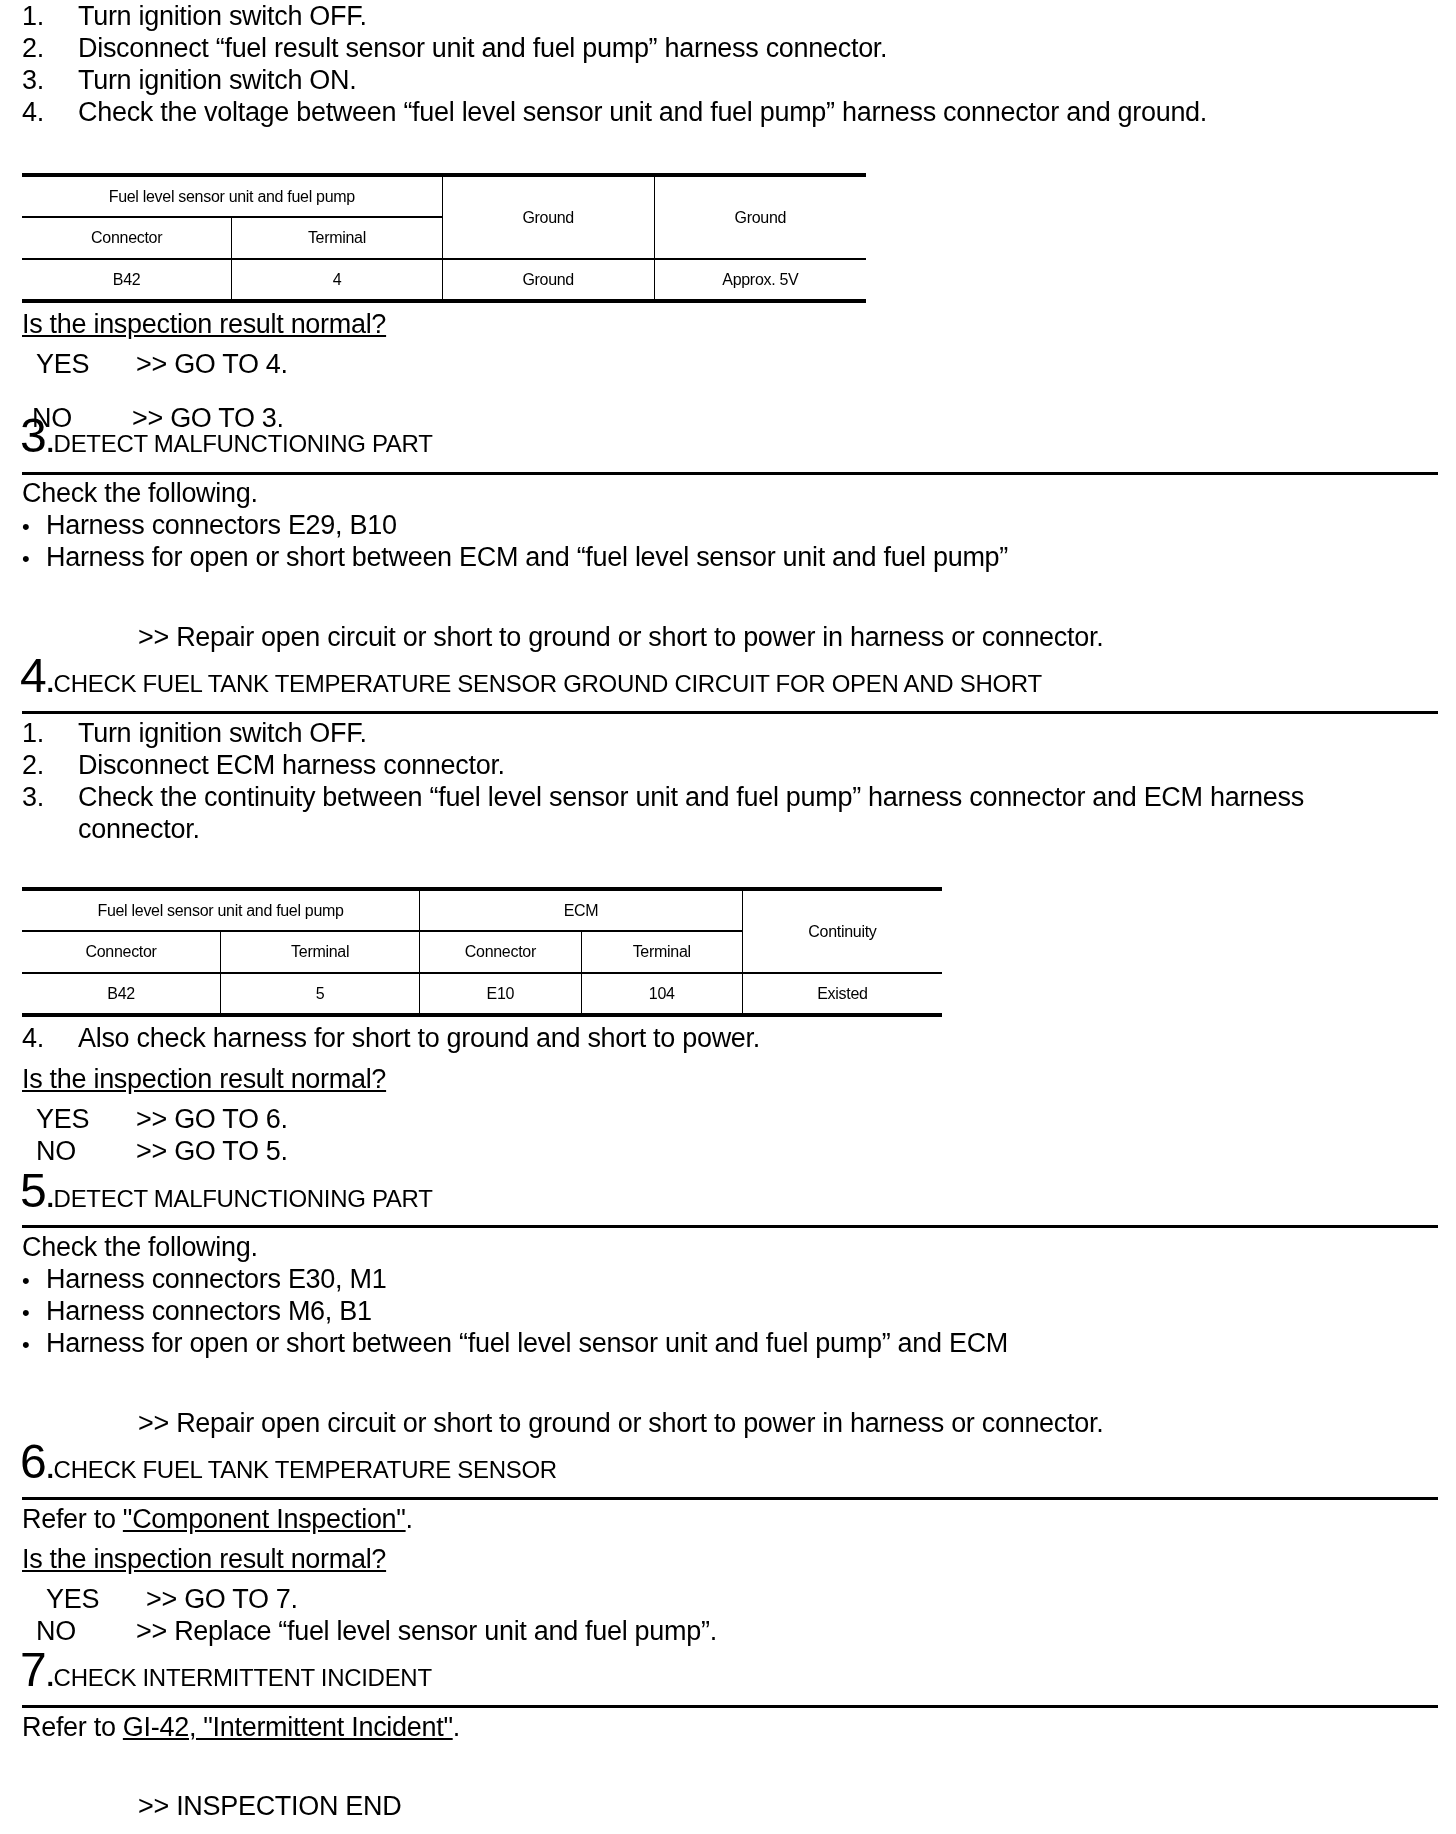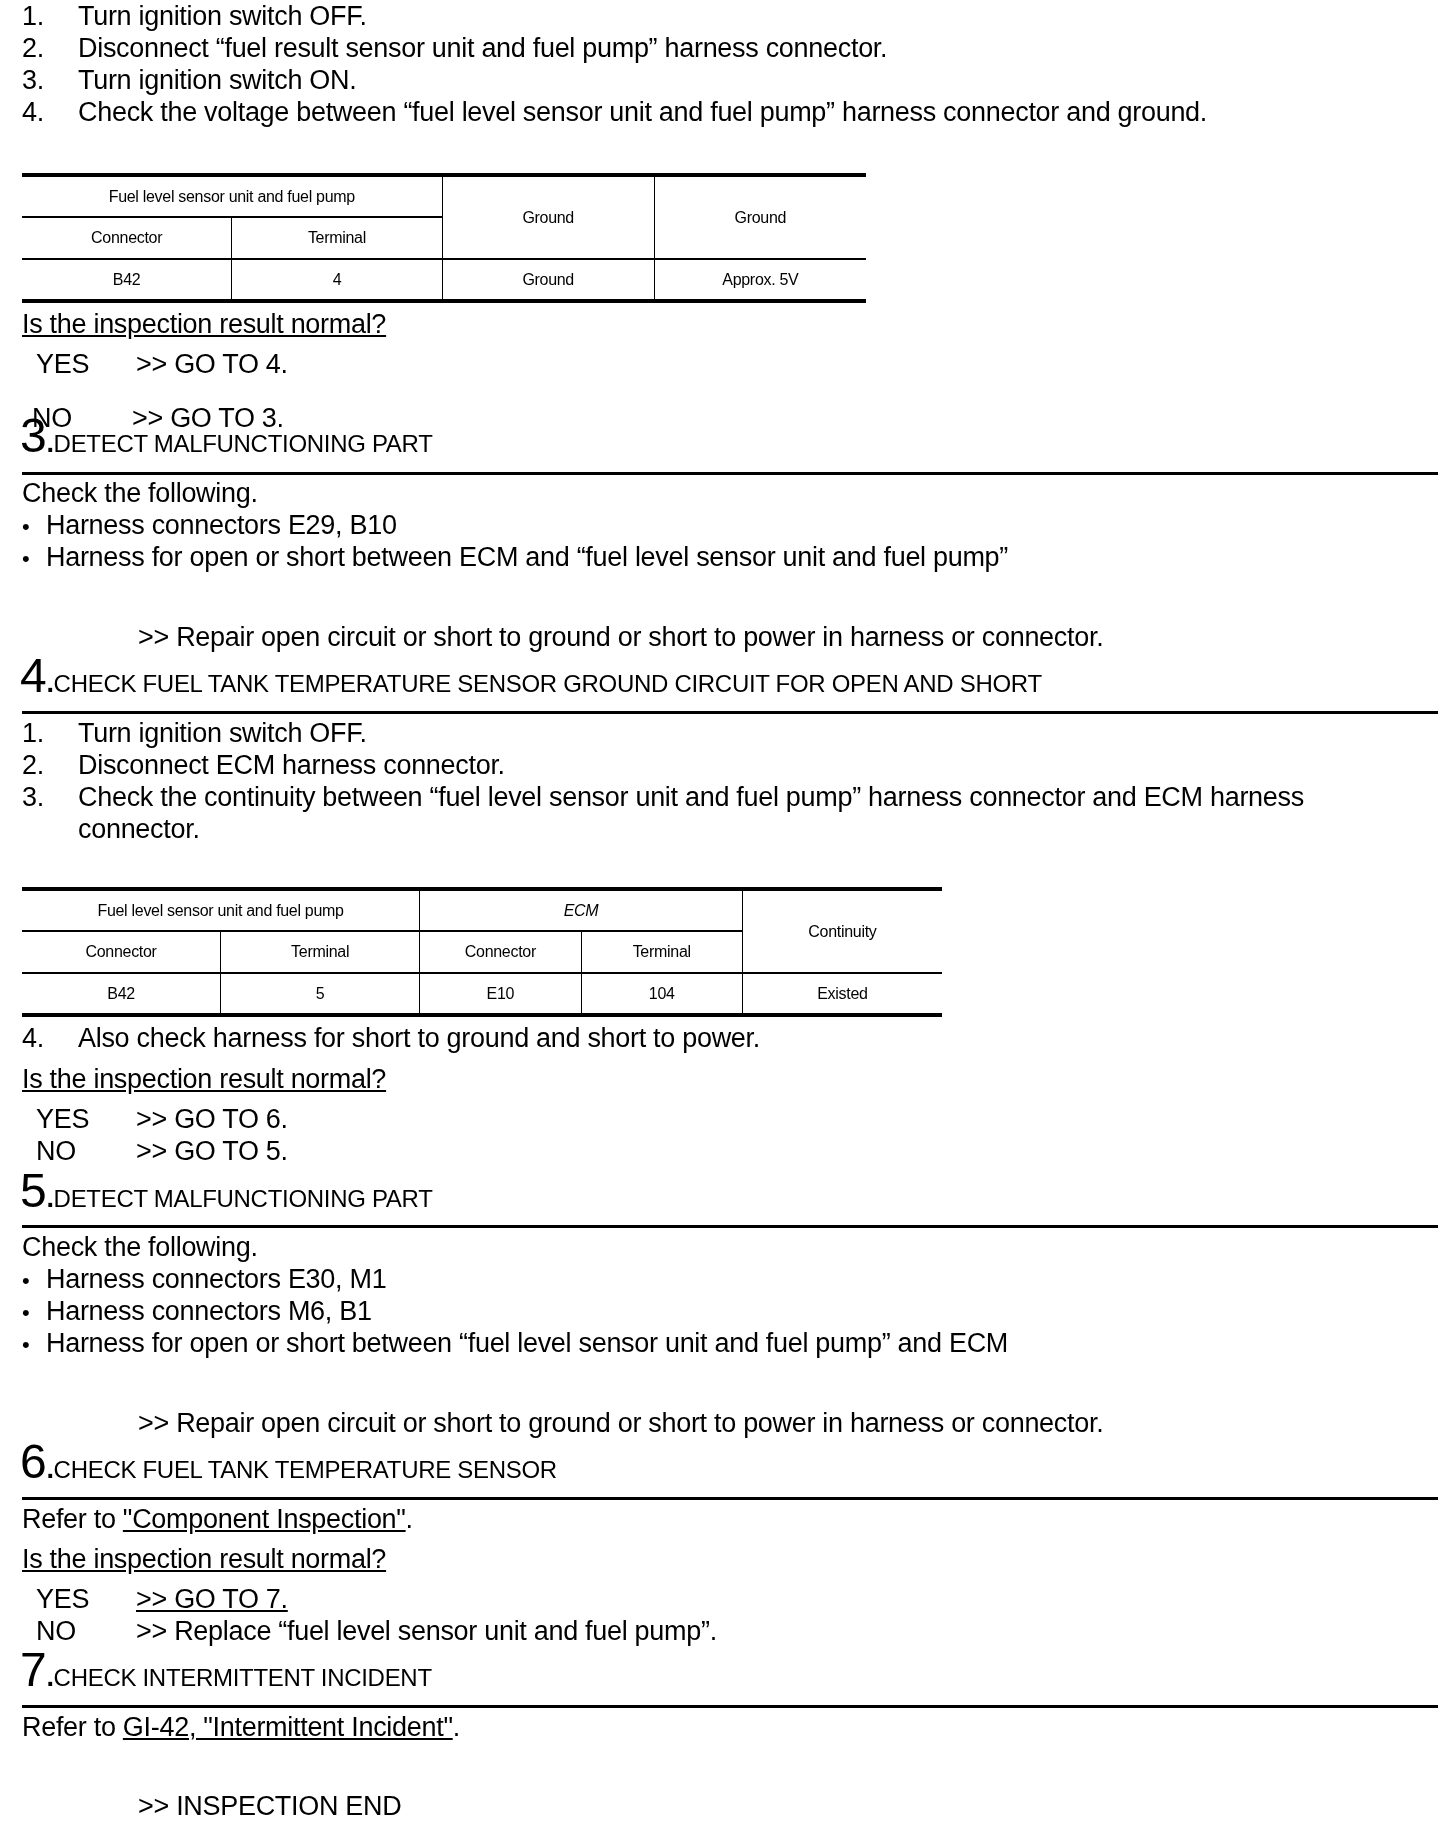--- a/index.html
+++ b/index.html
@@ -72,21 +72,21 @@
 <div class="rule" style="top:711px;"></div>
 <div class="line" style="left:22px;top:717px;"><span class="num">1.</span><span>Turn ignition switch OFF.</span></div>
 <div class="line" style="left:22px;top:749px;"><span class="num">2.</span><span>Disconnect ECM harness connector.</span></div>
 <div class="line" style="left:22px;top:781px;"><span class="num">3.</span><span>Check the continuity between “fuel level sensor unit and fuel pump” harness connector and ECM harness</span></div>
 <div class="line" style="left:78px;top:813px;">connector.</div>
 
 <table class="spec" style="left:22px;top:887px;width:920px;">
   <tbody>
       <tr class="top" style="height:42px;">
     <td colspan="2" class="hb" style="width:398px;">Fuel level sensor unit and fuel pump</td>
-    <td colspan="2" class="hb" style="width:322px;font-style:italic;">ECM</td>
+    <td colspan="2" class="hb" style="width:322px;">ECM</td>
     <td rowspan="2" style="width:200px;">Continuity</td>
   </tr>
   <tr style="height:42px;">
     <td class="hb" style="width:199px;">Connector</td>
     <td class="hb" style="width:199px;">Terminal</td>
     <td class="hb" style="width:161px;">Connector</td>
     <td class="hb" style="width:161px;">Terminal</td>
   </tr>
   <tr class="bottom" style="height:42px;">
     <td style="border-top:2.5px solid #000;">B42</td>
@@ -108,19 +108,19 @@
 <div class="line" style="left:22px;top:1231px;">Check the following.</div>
 <div class="line" style="left:22px;top:1263px;"><span class="bullet">•</span><span>Harness connectors E30, M1</span></div>
 <div class="line" style="left:22px;top:1295px;"><span class="bullet">•</span><span>Harness connectors M6, B1</span></div>
 <div class="line" style="left:22px;top:1327px;"><span class="bullet">•</span><span>Harness for open or short between “fuel level sensor unit and fuel pump” and ECM</span></div>
 <div class="line" style="left:138px;top:1407px;">&gt;&gt; Repair open circuit or short to ground or short to power in harness or connector.</div>
 
 <div class="step-head" style="top:1438px;"><span class="step-num">6</span><span class="step-dot">.</span><span class="step-title">CHECK FUEL TANK TEMPERATURE SENSOR</span></div>
 <div class="rule" style="top:1497px;"></div>
 <div class="line" style="left:22px;top:1503px;"><span>Refer to </span><span class="link">"Component Inspection"</span><span>.</span></div>
 <div class="line q" style="left:22px;top:1543px;">Is the inspection result normal?</div>
-<div class="line" style="left:18px;top:1583px;text-decoration:underline;"><span class="yn">YES</span><span>&gt;&gt; GO TO 7.</span></div>
+<div class="line" style="left:28px;top:1583px;"><span class="yn">YES</span><span>&gt;&gt; GO TO 7.</span></div>
 <div class="line" style="left:18px;top:1615px;"><span class="yn">NO</span><span>&gt;&gt; Replace “fuel level sensor unit and fuel pump”.</span></div>
 
 <div class="step-head" style="top:1646px;"><span class="step-num">7</span><span class="step-dot">.</span><span class="step-title">CHECK INTERMITTENT INCIDENT</span></div>
 <div class="rule" style="top:1705px;"></div>
 <div class="line" style="left:22px;top:1711px;"><span>Refer to </span><span class="link">GI-42, "Intermittent Incident"</span><span>.</span></div>
 <div class="line" style="left:138px;top:1790px;">&gt;&gt; INSPECTION END</div>
 
 </body></html>

